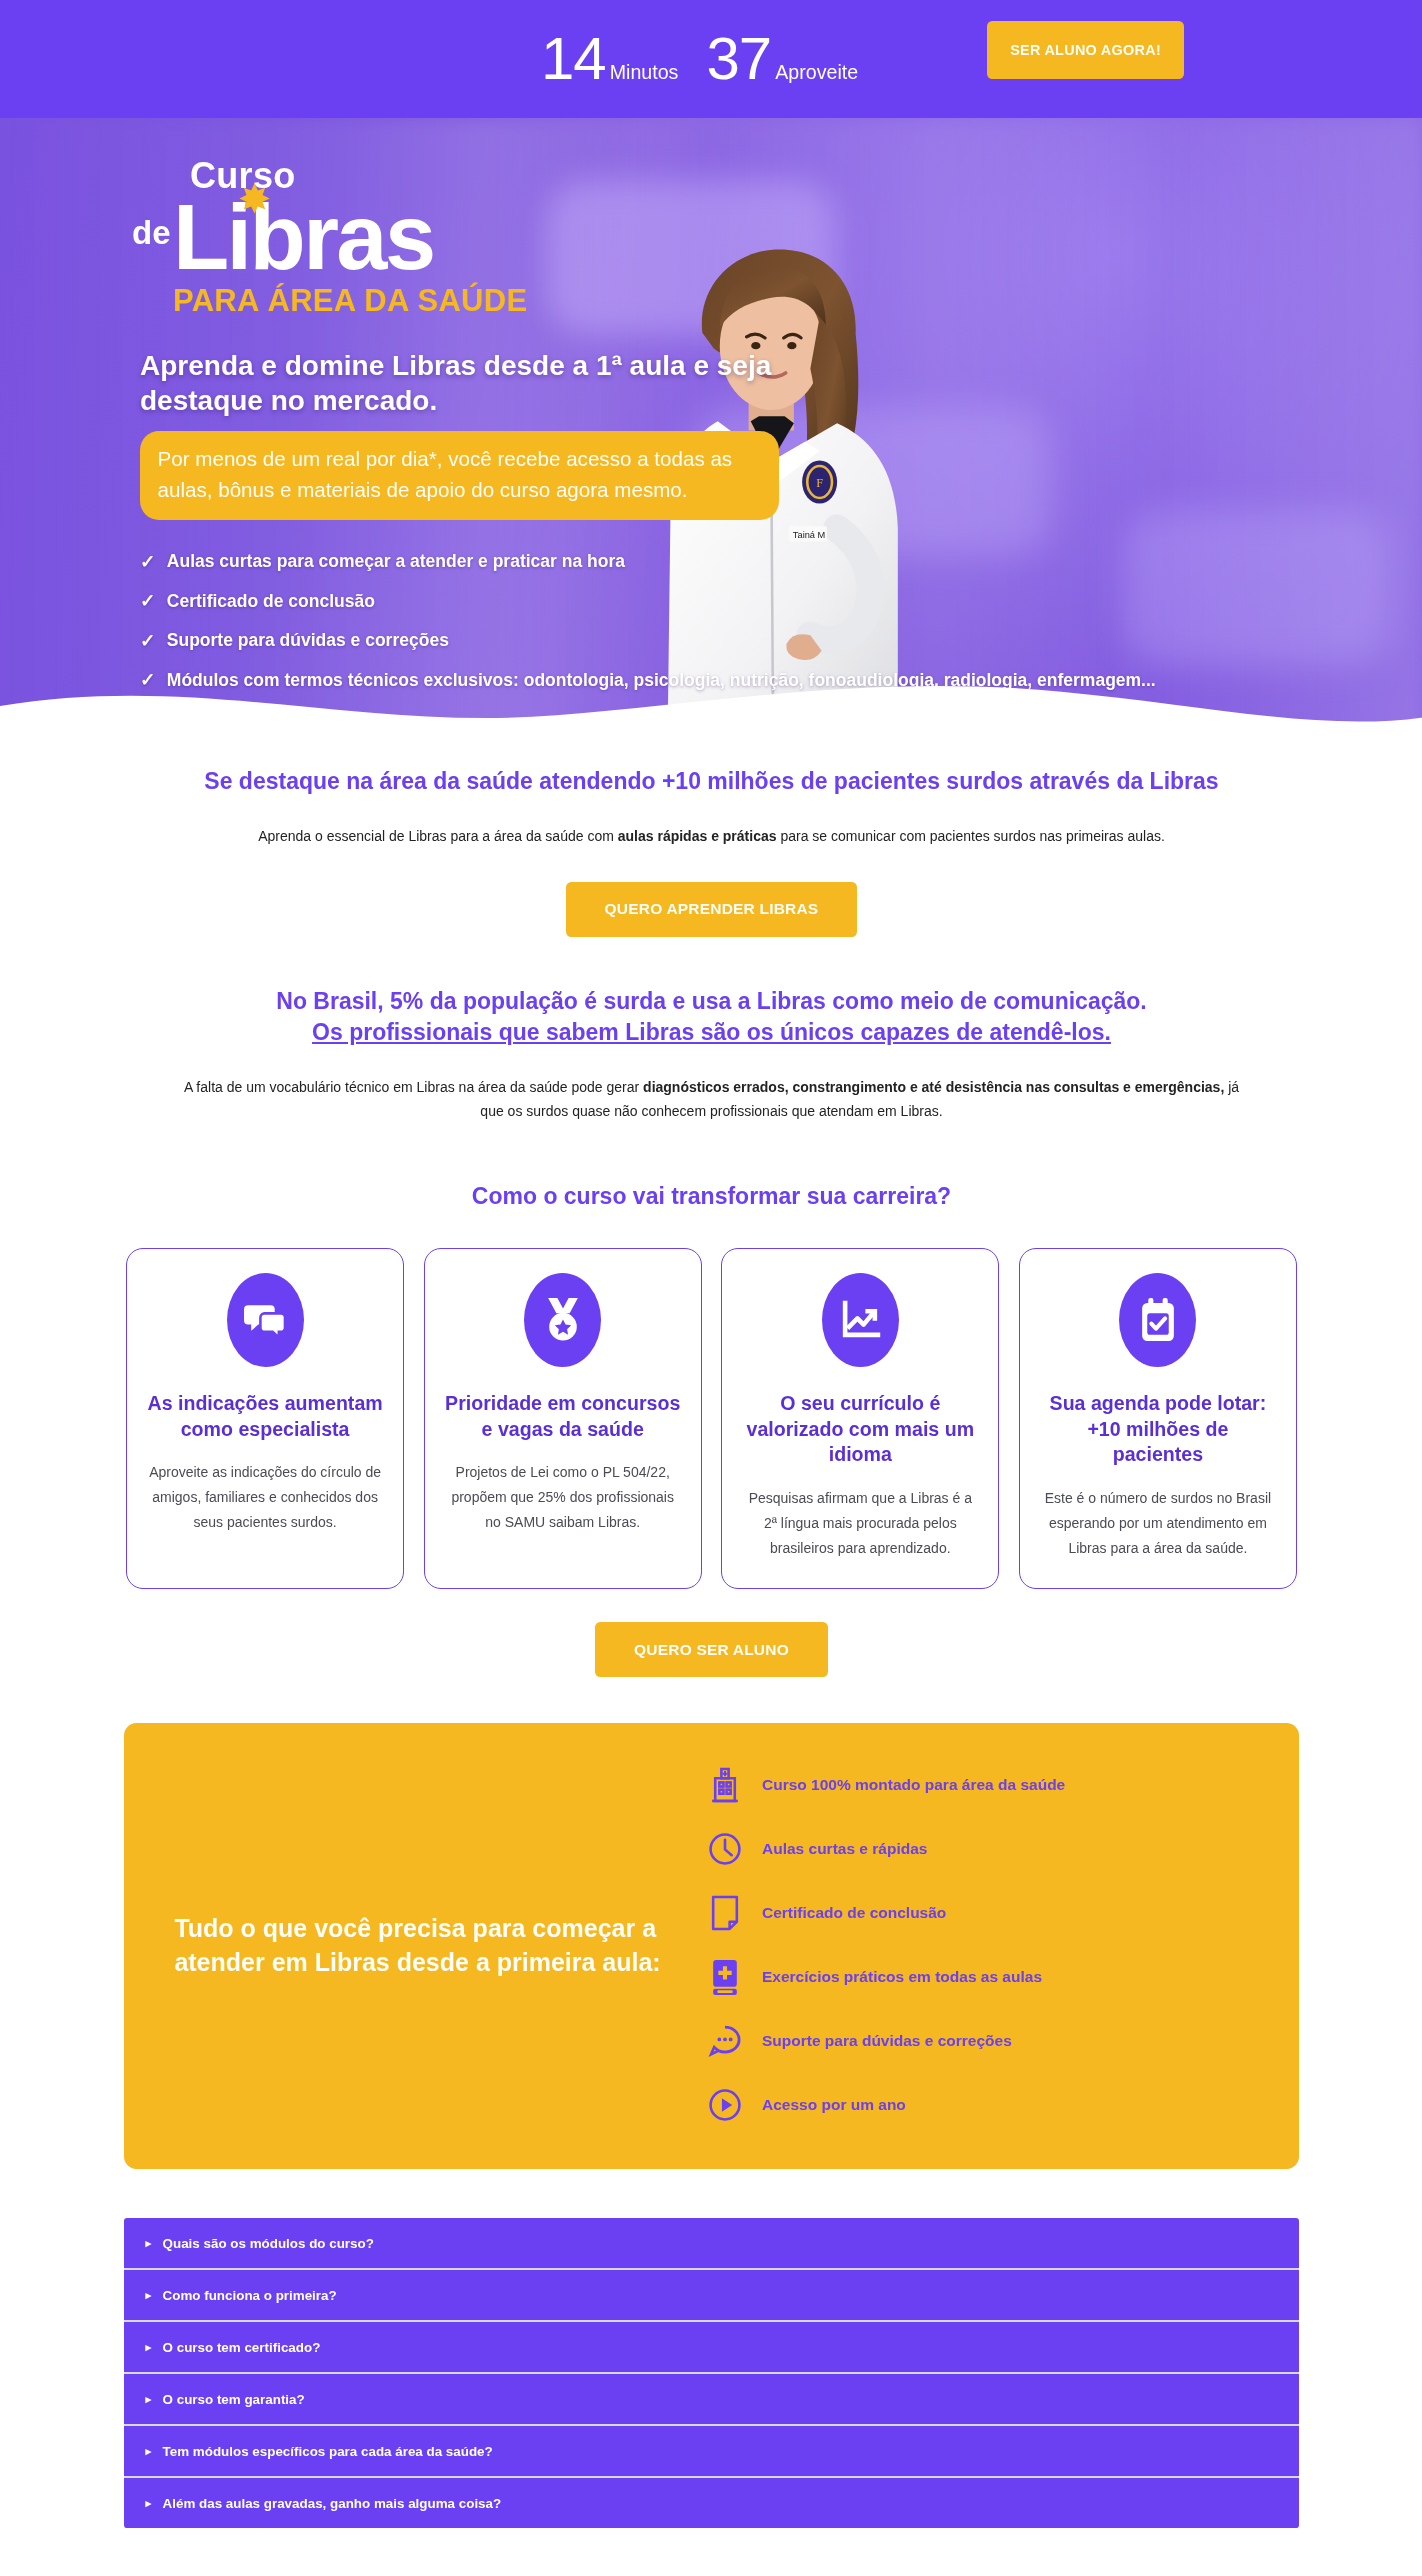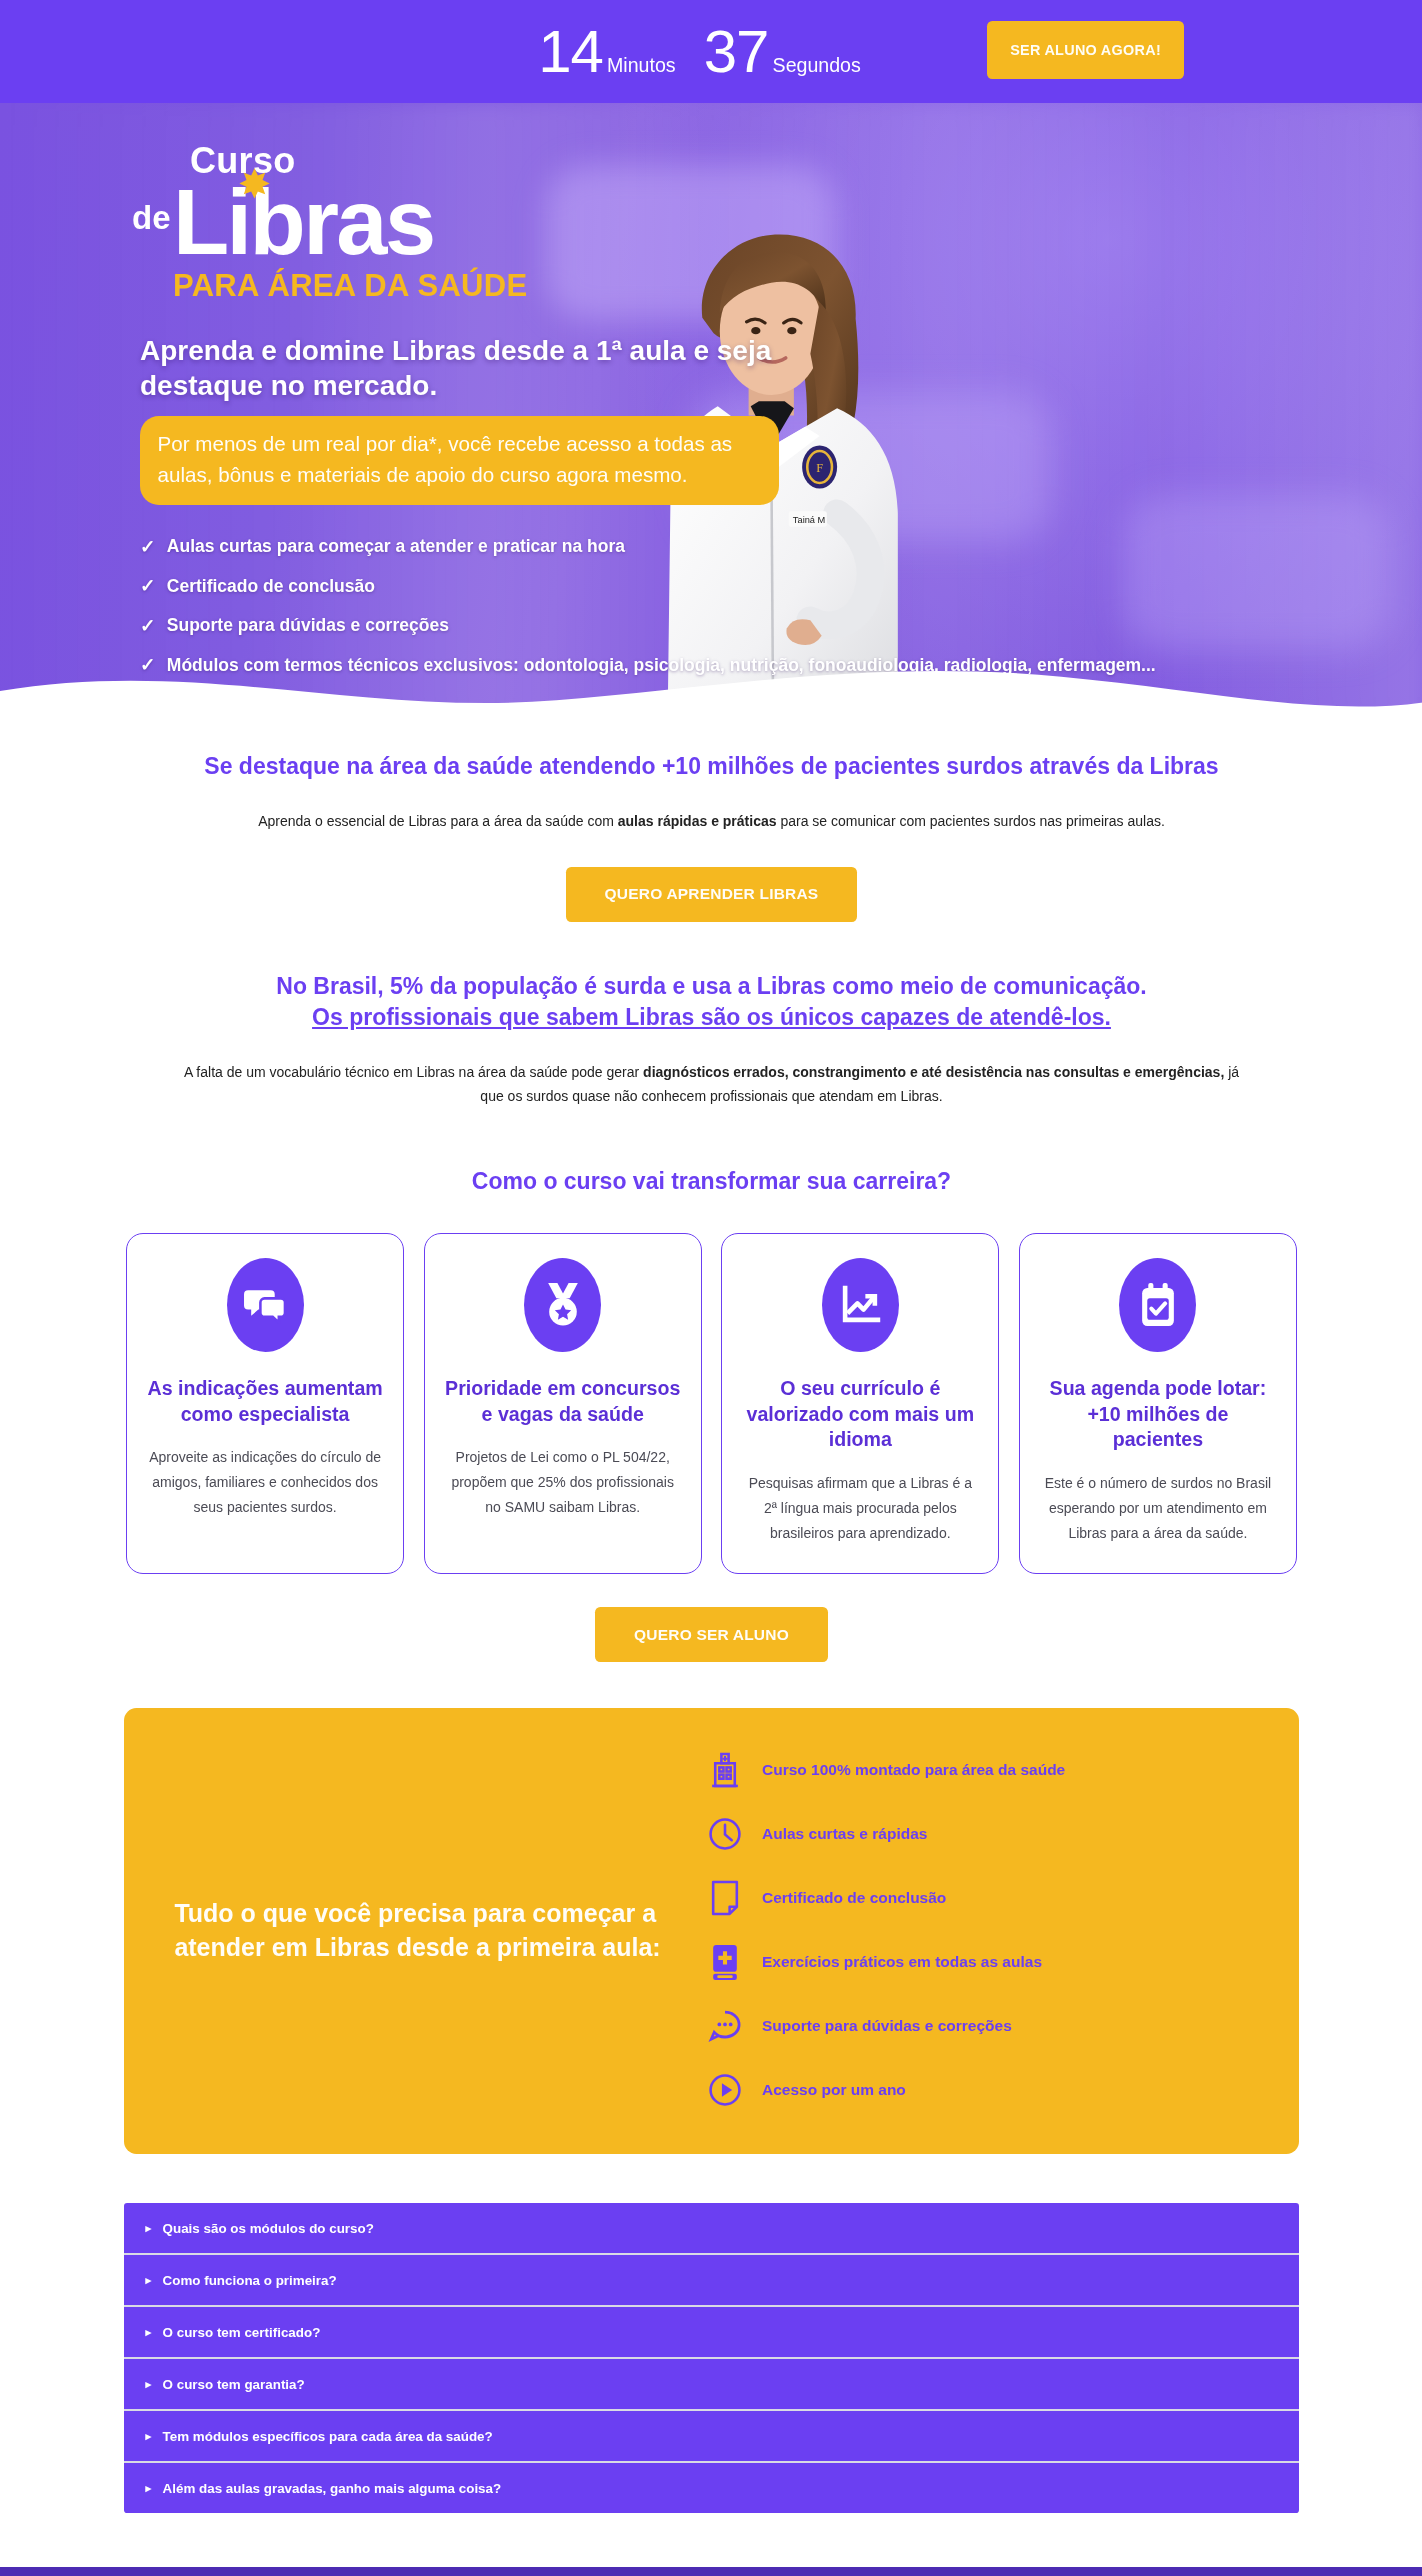--- a/index.html
+++ b/index.html
@@ -7,21 +7,21 @@
   html, body {
     width: 1423px;
     background: #ffffff;
     font-family: "Liberation Sans", sans-serif;
   }
   body { width: 1423px; overflow-x: hidden; }
 
   
   .topbar {
     position: relative;
-    height: 103px;
+    height: 118px;
     background: #6b3ff2;
     display: flex;
     align-items: center;
     justify-content: center;
   }
   .countdown {
     display: flex;
     align-items: baseline;
     gap: 4.1px;
     color: #ffffff;
@@ -200,21 +200,21 @@
   .bio-wrap { width: 1423px; background: #4c2bb3; margin-top: 54px; padding: 62px 0 5.2px; }
 </style>
 </head>
 <body>
 
 <div class="topbar">
   <div class="countdown">
     <span class="cd-num">14</span>
     <span class="cd-lbl">Minutos</span>
     <span class="cd-num">37</span>
-    <span class="cd-lbl">Segundos</span>
+    <span class="cd-lbl">Aproveite</span>
   </div>
   <button class="cta-top">SER ALUNO AGORA!</button>
 </div>
 
 <section class="hero">
   <div class="hero-blurbg"></div>
   <div class="hero-blob1"></div>
   <div class="hero-blob2"></div>
   <div class="hero-blob3"></div>
 

